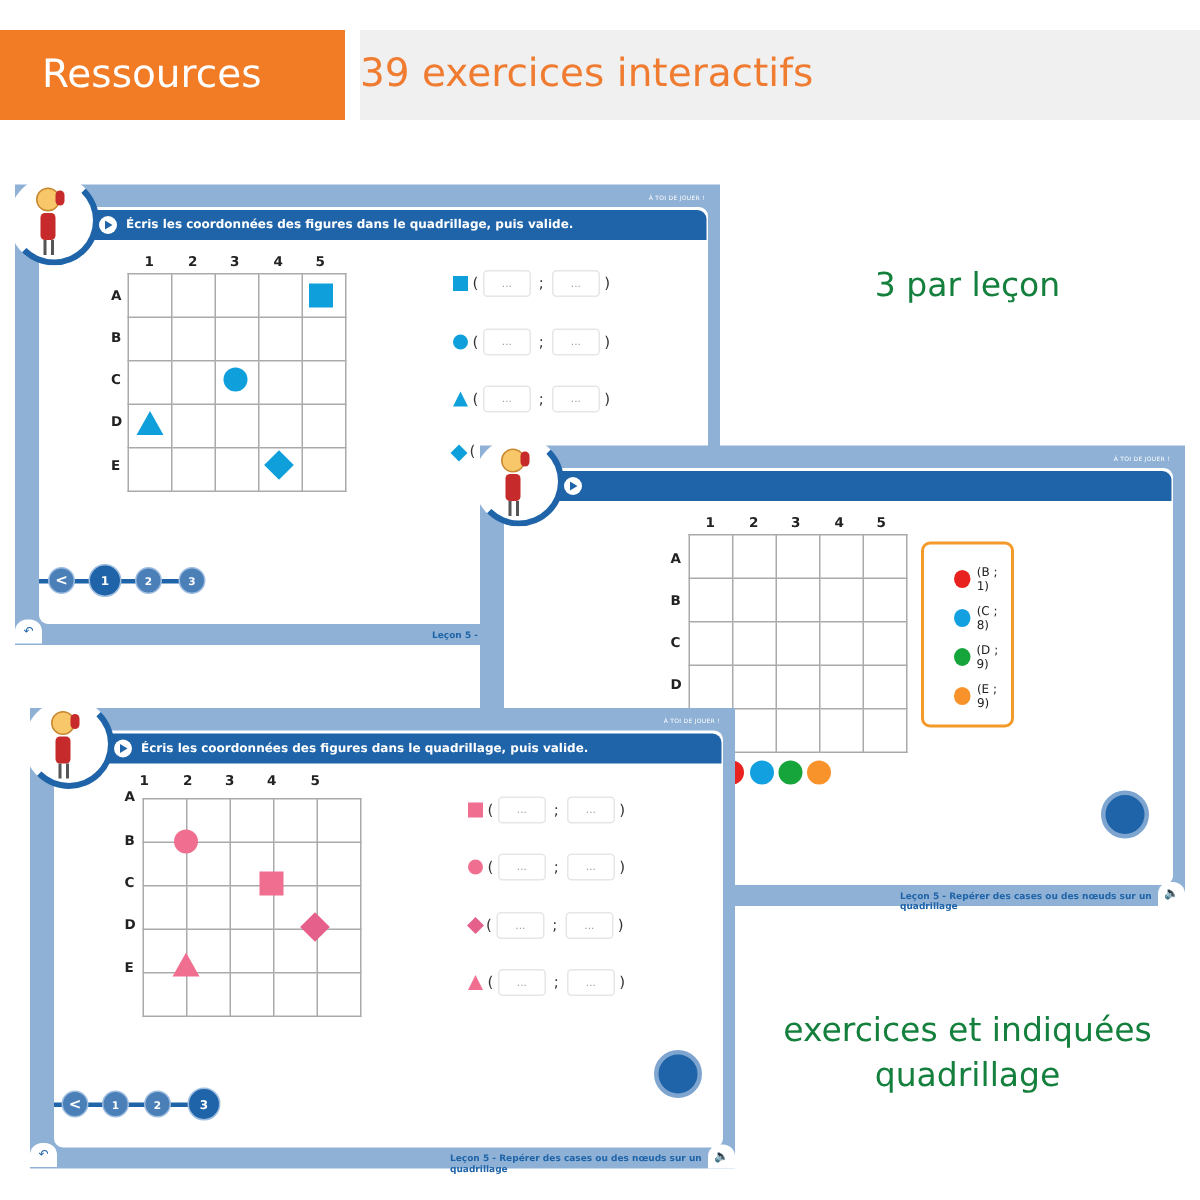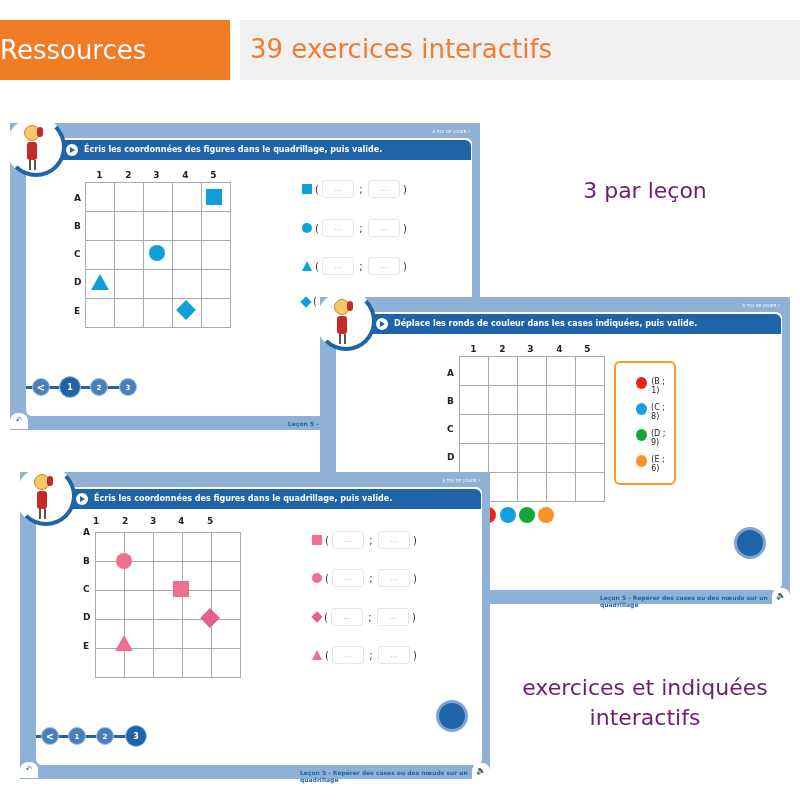--- a/index.html
+++ b/index.html
@@ -1,19 +1,19 @@
 <!DOCTYPE html>
 <html><head>
 <meta charset="utf-8">
 <style>
   *{box-sizing:border-box;margin:0;padding:0}
   body{width:800px;height:800px;background:#fff;position:relative;overflow:hidden;font-family:"DejaVu Sans","Liberation Sans",sans-serif}
-  .hdr-left{position:absolute;left:0;top:20px;width:230px;height:60px;background:#f27b25;color:#fff;font-size:26px;line-height:60px;font-family:"DejaVu Sans",sans-serif}
-  .hdr-right{position:absolute;left:240px;top:20px;width:560px;height:60px;background:#f0f0f0;color:#ef7c31;font-size:26px;line-height:58px;padding-left:10px;font-family:"DejaVu Sans",sans-serif}
-  .caption{position:absolute;color:#701a75;font-size:22px;text-align:center;font-family:"DejaVu Sans",sans-serif;line-height:30px}
+  .hdr-left{position:absolute;left:0;top:20px;width:230px;height:60px;background:#f27b25;color:#fff;font-size:26px;line-height:60px;padding-left:28px;font-family:"DejaVu Sans",sans-serif}
+  .hdr-right{position:absolute;left:240px;top:20px;width:560px;height:60px;background:#f0f0f0;color:#ef7c31;font-size:26px;line-height:58px;font-family:"DejaVu Sans",sans-serif}
+  .caption{position:absolute;color:#15803d;font-size:22px;text-align:center;font-family:"DejaVu Sans",sans-serif;line-height:30px}
 
   .screen{position:absolute;background:#8fb1d6}
   .screen .inner{position:absolute;background:#fff;border-radius:6px}
   .screen .banner{position:absolute;height:20px;background:#1f64a8;border-radius:6px 6px 0 0;color:#fff;font-size:8px;line-height:20px;padding-left:26px;font-weight:bold}
   .screen .banner .play{position:absolute;left:8px;top:4px;width:12px;height:12px;border-radius:50%;background:#fff}
   .screen .banner .play:after{content:"";position:absolute;left:4px;top:3px;border-left:5px solid #1f64a8;border-top:3px solid transparent;border-bottom:3px solid transparent}
   .screen .atoi{position:absolute;font-size:4px;color:#fff;letter-spacing:.2px}
   .avatar{position:absolute;width:60px;height:60px;border-radius:50%;background:#fff;border:4px solid #1f64a8;border-top-color:transparent;border-left-color:transparent;overflow:hidden}
   .avatar .head{position:absolute;left:14px;top:4px;width:16px;height:16px;border-radius:50%;background:#f7c76a;border:1px solid #c9872f}
   .avatar .hair{position:absolute;left:27px;top:6px;width:6px;height:10px;border-radius:3px;background:#c62a2a}
@@ -40,33 +40,33 @@
   .navline{position:absolute;height:3px;background:#1f64a8}
   .navdot{position:absolute;width:18px;height:18px;border-radius:50%;background:#4a7fb7;color:#fff;font-size:7px;font-weight:bold;text-align:center;line-height:18px;border:1px solid #9fbde0}
   .navdot.active{width:22px;height:22px;line-height:22px;background:#1f64a8;font-size:8px}
   .navdot.back{background:#4a7fb7;font-size:10px}
 
   .validate{position:absolute;width:32px;height:32px;border-radius:50%;background:#1f64a8;border:3px solid #7ea5d0}
   .footer-text{position:absolute;font-size:6px;color:#1f64a8;font-weight:bold}
   .corner-btn{position:absolute;width:18px;height:16px;background:#fff;border-radius:8px 8px 0 0;font-size:8px;color:#1f64a8;text-align:center;line-height:16px}
 
   .legend{position:absolute;border:2px solid #f39a2a;border-radius:6px;background:#fff}
-  .legend .li{position:absolute;left:20px;display:flex;gap:4px;font-size:8px;color:#222}
+  .legend .li{position:absolute;left:20px;display:flex;align-items:center;gap:4px;font-size:8px;color:#222}
   .legend .dot{width:12px;height:12px;border-radius:50%}
   .piece{position:absolute;width:16px;height:16px;border-radius:50%}
 </style>
 </head>
 <body>
 
 <div class="hdr-left">Ressources</div>
 <div class="hdr-right">39 exercices interactifs</div>
 
 <div class="caption" style="left:560px;top:176px;width:170px">3 par leçon</div>
 <div class="caption" style="left:505px;top:673px;width:280px">exercices et indiquées</div>
-<div class="caption" style="left:505px;top:703px;width:280px">interactifs</div>
+<div class="caption" style="left:505px;top:703px;width:280px">quadrillage</div>
 
 <div class="screen" style="left:10px;top:123px;width:470px;height:307px">
   <div class="atoi" style="right:10px;top:6px">À TOI DE JOUER !</div>
   <div class="inner" style="left:16px;top:15px;width:446px;height:278px"></div>
   <div class="banner" style="left:48px;top:17px;width:413px">
     <span class="play"></span>
     <span>Écris les coordonnées des figures dans le quadrillage, puis valide.</span>
   </div>
 
   <div class="collab" style="left:75px;top:47px">1</div>
@@ -168,21 +168,20 @@
       <div class="leg1"></div>
       <div class="leg2"></div>
   </div>
 </div>
 
 <div class="screen" style="left:320px;top:297px;width:470px;height:307px">
   <div class="atoi" style="right:10px;top:6px">À TOI DE JOUER !</div>
   <div class="inner" style="left:16px;top:15px;width:446px;height:278px"></div>
   <div class="banner" style="left:48px;top:17px;width:413px">
     <span class="play"></span>
-    <span>Déplace les ronds de couleur dans les cases indiquées, puis valide.</span>
   </div>
   <div class="collab" style="left:139px;top:47px">1</div>
   <div class="collab" style="left:168px;top:47px">2</div>
   <div class="collab" style="left:196px;top:47px">3</div>
   <div class="collab" style="left:225px;top:47px">4</div>
   <div class="collab" style="left:253px;top:47px">5</div>
   <div class="rowlab" style="left:127px;top:71px">A</div>
   <div class="rowlab" style="left:127px;top:99px">B</div>
   <div class="rowlab" style="left:127px;top:127px">C</div>
   <div class="rowlab" style="left:127px;top:155px">D</div>
@@ -234,21 +233,21 @@
     <div class="li" style="top:40px">
         <span class="dot" style="background:#13a0e0"></span>
         <span>(C ; 8)</span>
       </div>
     <div class="li" style="top:66px">
         <span class="dot" style="background:#15a53a"></span>
         <span>(D ; 9)</span>
       </div>
     <div class="li" style="top:92px">
         <span class="dot" style="background:#f7932a"></span>
-        <span>(E ; 6)</span>
+        <span>(E ; 9)</span>
       </div>
   </div>
 
   <div class="piece" style="left:160px;top:210px;background:#e8231f"></div>
   <div class="piece" style="left:180px;top:210px;background:#13a0e0"></div>
   <div class="piece" style="left:199px;top:210px;background:#15a53a"></div>
   <div class="piece" style="left:218px;top:210px;background:#f7932a"></div>
 
   <div class="validate" style="left:414px;top:230px"></div>
   <div class="footer-text" style="left:280px;top:297px">Leçon 5 - Repérer des cases ou des nœuds sur un quadrillage</div>

